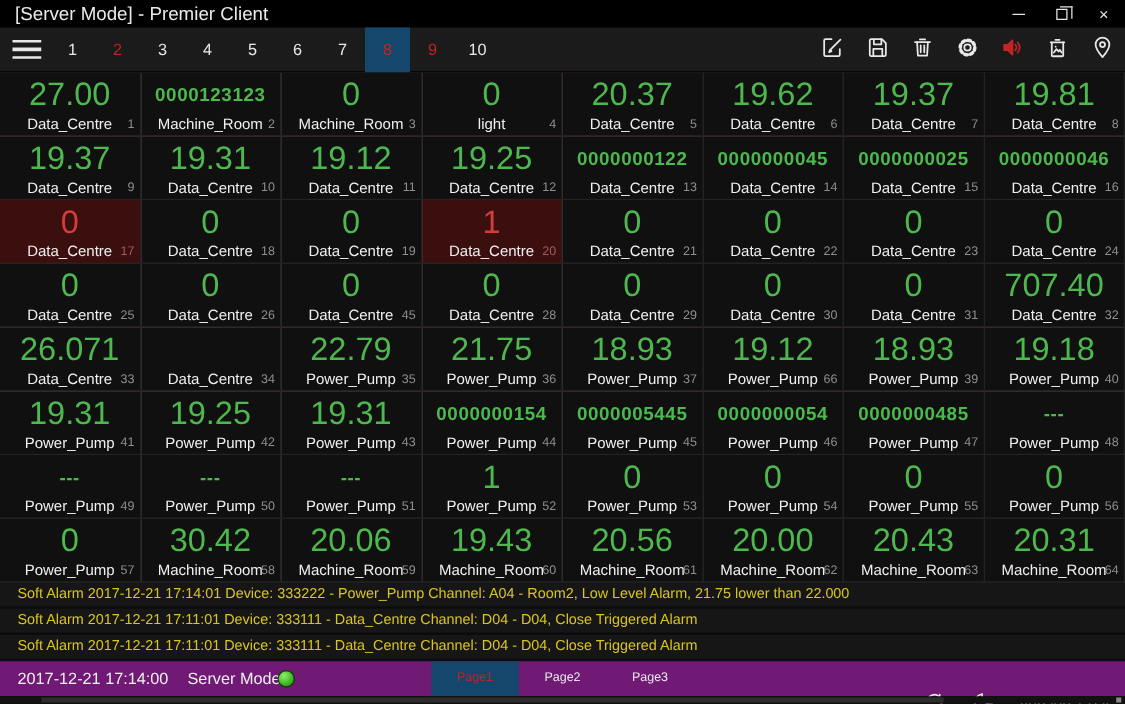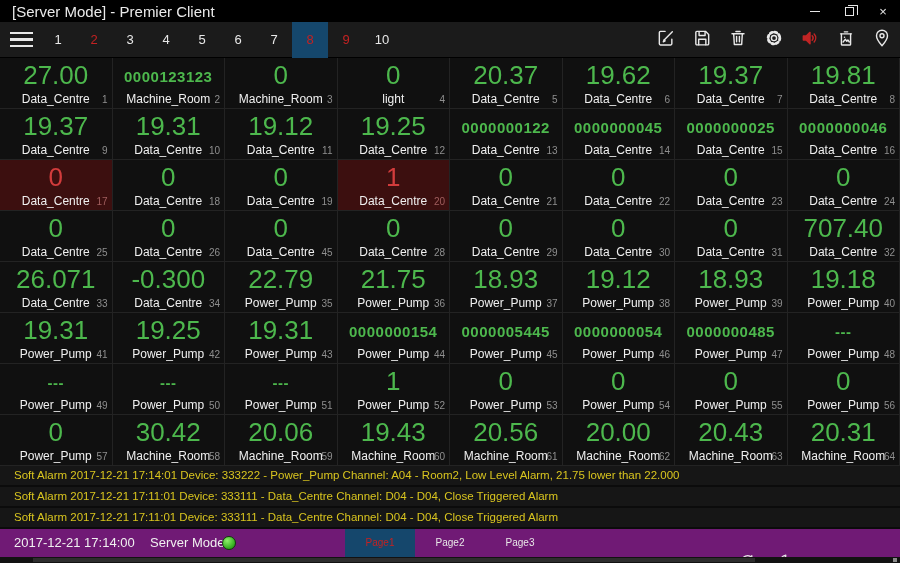--- a/index.html
+++ b/index.html
@@ -371,21 +371,20 @@
       </div>
     </div>
     <div class="cell">
       <div class="val">26.071</div>
       <div class="bottom">
         <div class="label">Data_Centre</div>
         <div class="idx">33</div>
       </div>
     </div>
     <div class="cell">
-      <div class="val">-0.300</div>
       <div class="bottom">
         <div class="label">Data_Centre</div>
         <div class="idx">34</div>
       </div>
     </div>
     <div class="cell">
       <div class="val">22.79</div>
       <div class="bottom">
         <div class="label">Power_Pump</div>
         <div class="idx">35</div>
@@ -402,21 +401,21 @@
       <div class="val">18.93</div>
       <div class="bottom">
         <div class="label">Power_Pump</div>
         <div class="idx">37</div>
       </div>
     </div>
     <div class="cell">
       <div class="val">19.12</div>
       <div class="bottom">
         <div class="label">Power_Pump</div>
-        <div class="idx">38</div>
+        <div class="idx">66</div>
       </div>
     </div>
     <div class="cell">
       <div class="val">18.93</div>
       <div class="bottom">
         <div class="label">Power_Pump</div>
         <div class="idx">39</div>
       </div>
     </div>
     <div class="cell">

